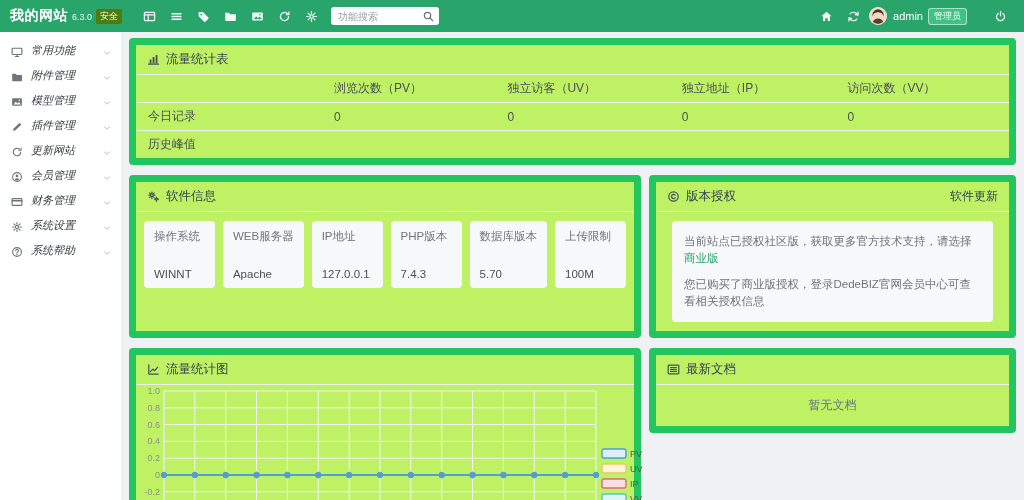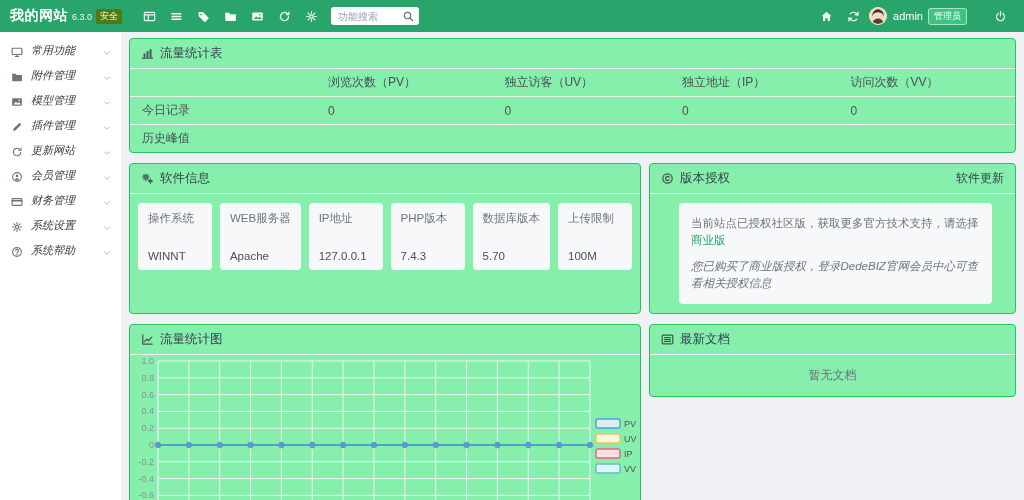--- a/index.html
+++ b/index.html
@@ -12,39 +12,39 @@
   .brand-name { font-size:14px; font-weight:bold; letter-spacing:.5px; }
   .brand-ver { font-size:9px; margin-left:4px; opacity:.95; }
   .brand-badge { font-size:9px; background:#4d7c0f; color:#fff; border-radius:2px; padding:1px 4px; margin-left:4px; align-self:center; }
   .nav-icons { display:flex; align-items:center; margin-left:14px; }
   .nav-ibtn { width:27px; height:30px; display:flex; align-items:center; justify-content:center; color:rgba(255,255,255,.95); cursor:pointer; background:none; border:none; }
   .icon { display:inline-flex; }
   .icon svg { display:block; }
   .navbar .icon { --bg:#29a56c; }
   .sidebar .icon, .panel .icon { --bg:#ffffff; }
   .nav-search { position:relative; margin-left:6px; }
-  .nav-search input { width:88px; height:18px; border:none; border-radius:3px; font-size:10px; padding:0 18px 0 7px; outline:none; color:#495057; font-family:inherit; }
+  .nav-search input { width:108px; height:18px; border:none; border-radius:3px; font-size:10px; padding:0 18px 0 7px; outline:none; color:#495057; font-family:inherit; }
   .nav-search input::placeholder { color:#9aa0a6; }
   .nav-search .icon { position:absolute; right:4px; top:3px; color:#6b7280; }
   .nav-spacer { flex:1; }
   .nav-right { display:flex; align-items:center; }
   .avatar { width:18px; height:18px; border-radius:50%; overflow:hidden; margin:0 6px 0 2px; background:#f0dcc8; }
   .nav-user { color:#fff; font-size:11px; margin-right:5px; }
   .role-badge { font-size:9px; color:#fff; background:#3fc380; border:1px solid rgba(255,255,255,.55); border-radius:3px; padding:1px 5px; margin-right:20px; }
 
   
   .sidebar { position:fixed; top:30px; left:0; bottom:0; width:121px; background:#fff; padding-top:8px; }
   .side-item { display:flex; align-items:flex-end; padding:5px 9px 5px 11px; cursor:pointer;font-style:italic; }
   .side-item .icon { color:#6c757d; margin-right:8px; }
   .side-label { font-size:11px; color:#343a40; flex:1; white-space:nowrap; }
   .side-item .chev { color:#adb5bd; margin-right:0; }
 
   
   .main { position:fixed; top:30px; left:121px; right:0; bottom:0; overflow:hidden; padding:8px; }
-  .panel { background:#86efac; border:1px solid #22c55e; border-radius:4px; margin-bottom:10px; }
+  .panel { background:#bef264; border:7px solid #22c55e; border-radius:4px; margin-bottom:10px; }
   .panel-head { display:flex; align-items:center; padding:6px 11px; border-bottom:1px solid #eef0f2; }
   .panel-head .icon { color:#495057; margin-right:6px; }
   .panel-title { font-size:12.5px; color:#374151; }
   .panel-head .head-right { margin-left:auto; font-size:12px; color:#374151; cursor:pointer; text-decoration:none; }
 
   .row { display:flex; gap:8px; }
   .col-left { width:512px; flex:none; }
   .col-right { flex:1; min-width:0; }
 
   
@@ -53,24 +53,24 @@
   table.traffic tr:last-child td { border-bottom:none;font-family:Liberation Serif, serif; }
   table.traffic col.c0 { width:186px; }
 
   
   .sw-body { display:flex; gap:8px; padding:9px 8px; }
   .sw-card { flex:1; background:#f7f8fa; border-radius:4px; padding:8px 10px; }
   .sw-label { font-size:11.5px; color:#6c757d; margin-bottom:24px; white-space:nowrap; }
   .sw-value { font-size:11.5px; color:#495057; white-space:nowrap; }
 
   
-  .lic-body { padding:9px 23px;margin-left:6px; }
+  .lic-body { padding:9px 16px; }
   .lic-box { background:#f7f8fa; border-radius:4px; padding:10px 12px; font-size:11.5px; color:#6c757d; line-height:1.5; }
   .lic-line { margin:2px 0 8px; }
-  .lic-line:last-child { margin-bottom:2px;font-style:italic; }
+  .lic-line:last-child { margin-bottom:2px; }
   .green-link { color:#2aa56c; cursor:pointer; text-decoration:none; }
 
   
   .chart-body { padding:2px 2px 2px 4px; }
   
   .docs-body { padding:12px; text-align:center; font-size:12px; color:#6b7280; }
 </style>
 </head>
 <body>
 

